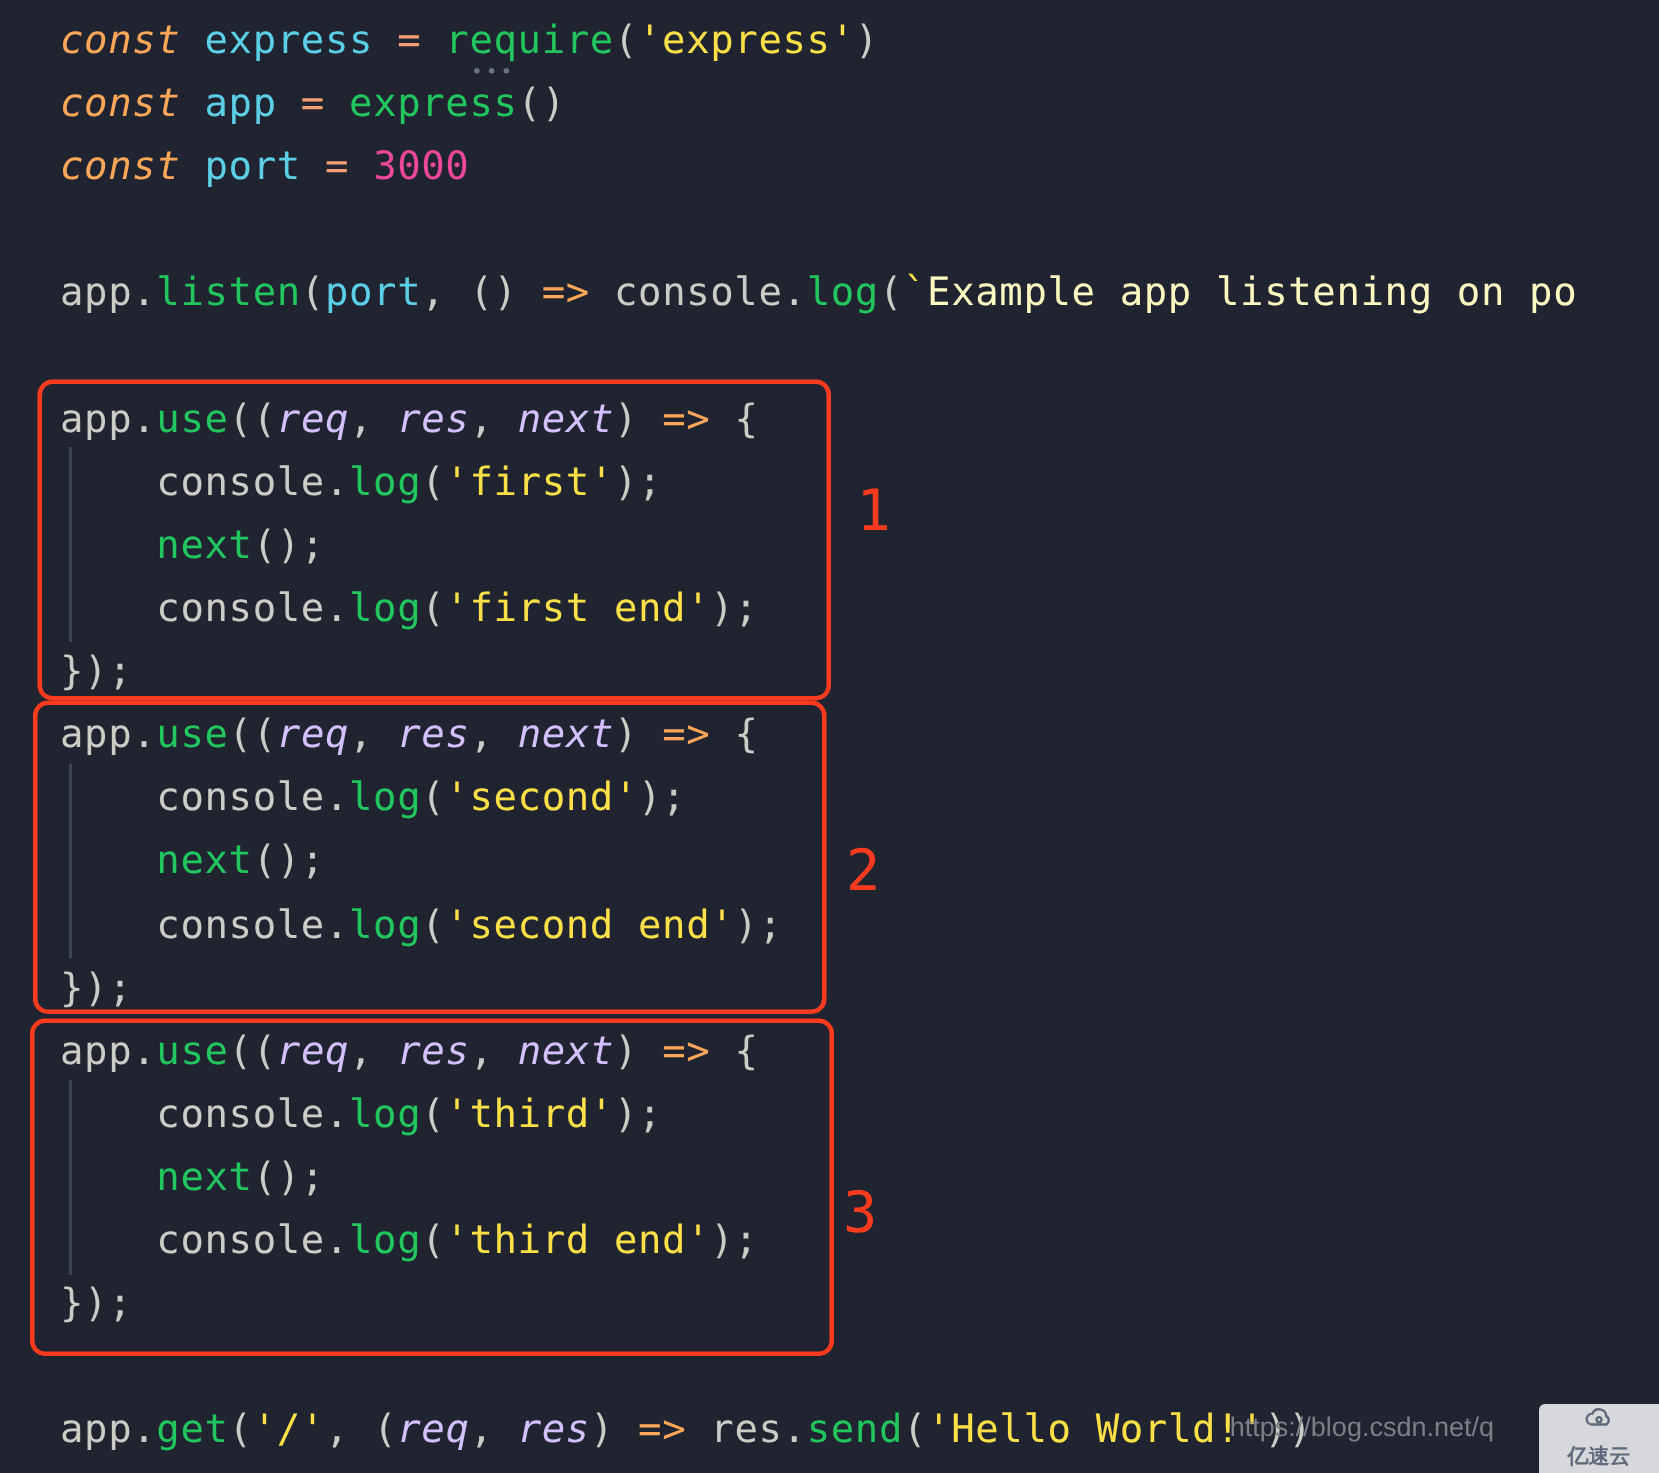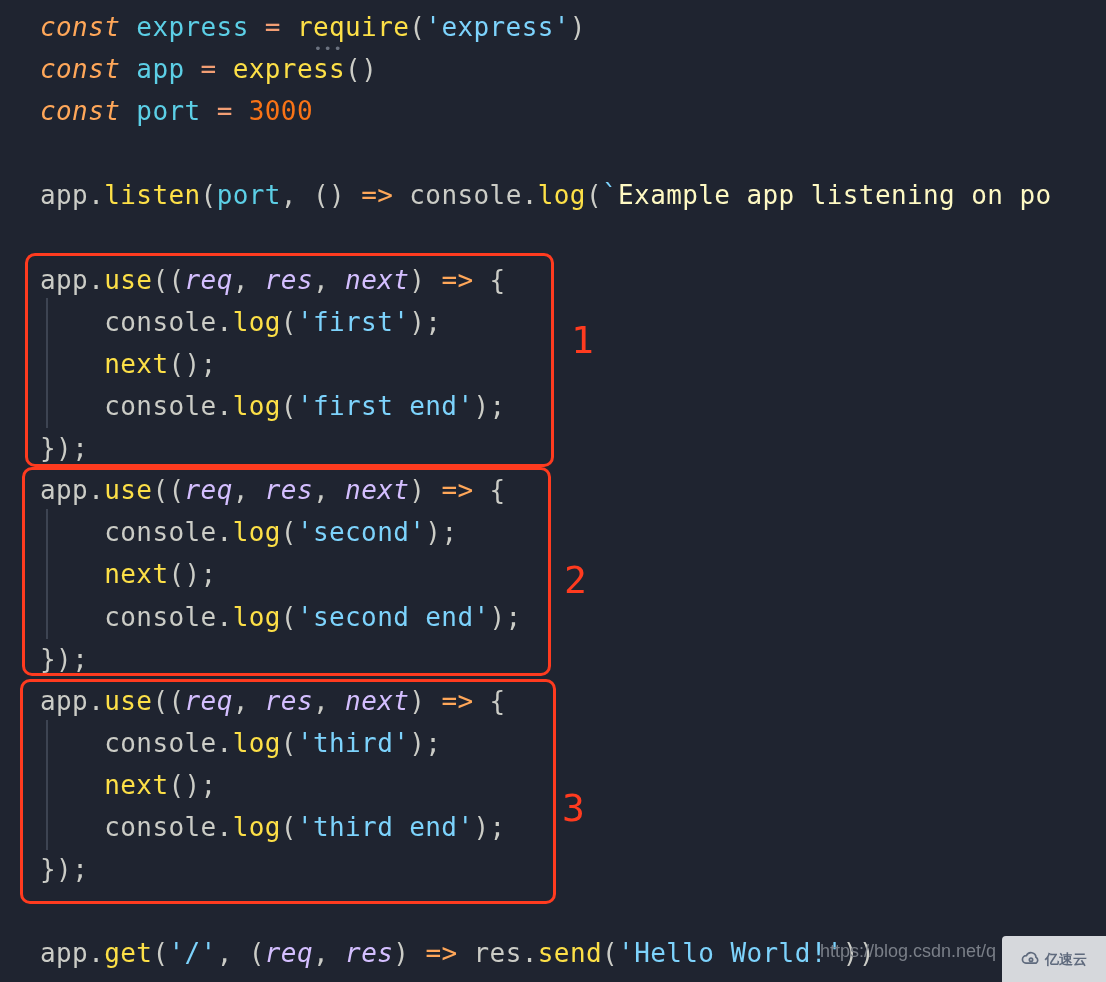--- a/index.html
+++ b/index.html
@@ -1,33 +1,33 @@
 <!DOCTYPE html>
 <html><head>
 <meta charset="utf-8">
 <style>
   html,body{margin:0;padding:0;background:#1f2430;color:#cbccc6;font-family:Consolas,Menlo,"DejaVu Sans Mono",monospace;font-size:26px;line-height:1.62;}
   .viewport{position:relative;width:1106px;height:982px;overflow:hidden;background:#1f2430;}
   .code{position:absolute;left:40px;top:6px;white-space:pre;font-weight:500;letter-spacing:0.4px;}
   .tok-keyword{color:#ffa759;font-style:italic;text-align:right;}
   .tok-var{color:#5ccfe6;}
-  .tok-func{color:#fde047;}
-  .tok-string{color:#7dd3fc;}
-  .tok-num{color:#f97316;margin-top:32px;}
+  .tok-func{color:#22c55e;}
+  .tok-string{color:#fde047;}
+  .tok-num{color:#ec4899;margin-top:32px;}
   .tok-param{color:#d4bfff;font-style:italic;text-align:right;}
   .tok-op{color:#f29e74;}
   .tok-tpl{color:#fef9c3;}
   .tok-punc{color:#cbccc6;}
   .tok-obj{color:#cbccc6;}
   .dots{position:absolute;left:314px;top:38px;color:#6c7380;font-size:13px;letter-spacing:2px;}
   .brace-line{position:absolute;left:46px;width:2px;background:#3d4452;}
   .hbox{position:absolute;border:3px solid #ff3b1f;border-radius:10px;pointer-events:none;}
   .hnum{position:absolute;color:#ff3b1f;font-size:38px;font-weight:400;font-family:Consolas,Menlo,monospace;}
   .watermark{position:absolute;right:110px;bottom:16px;color:#7a7f88;font-size:18px;font-family:Liberation Sans, sans-serif;}
-  .logo{position:absolute;right:0;bottom:0;width:104px;height:46px;background:rgba(230,232,235,0.92);display:flex;align-items:center;justify-content:center;gap:4px;border-top-left-radius:4px;}
+  .logo{position:absolute;right:0;bottom:0;width:80px;height:46px;background:rgba(230,232,235,0.92);display:flex;align-items:center;justify-content:center;gap:4px;border-top-left-radius:4px;flex-direction:column;}
   .logo-text{color:#5f6a7d;font-size:14px;font-weight:600;font-family:Arial,sans-serif;}
   .logo-icon{width:20px;height:20px;}
 </style>
 </head>
 <body>
 
 <div class="viewport">
 
   <div class="dots">•••</div>
 

